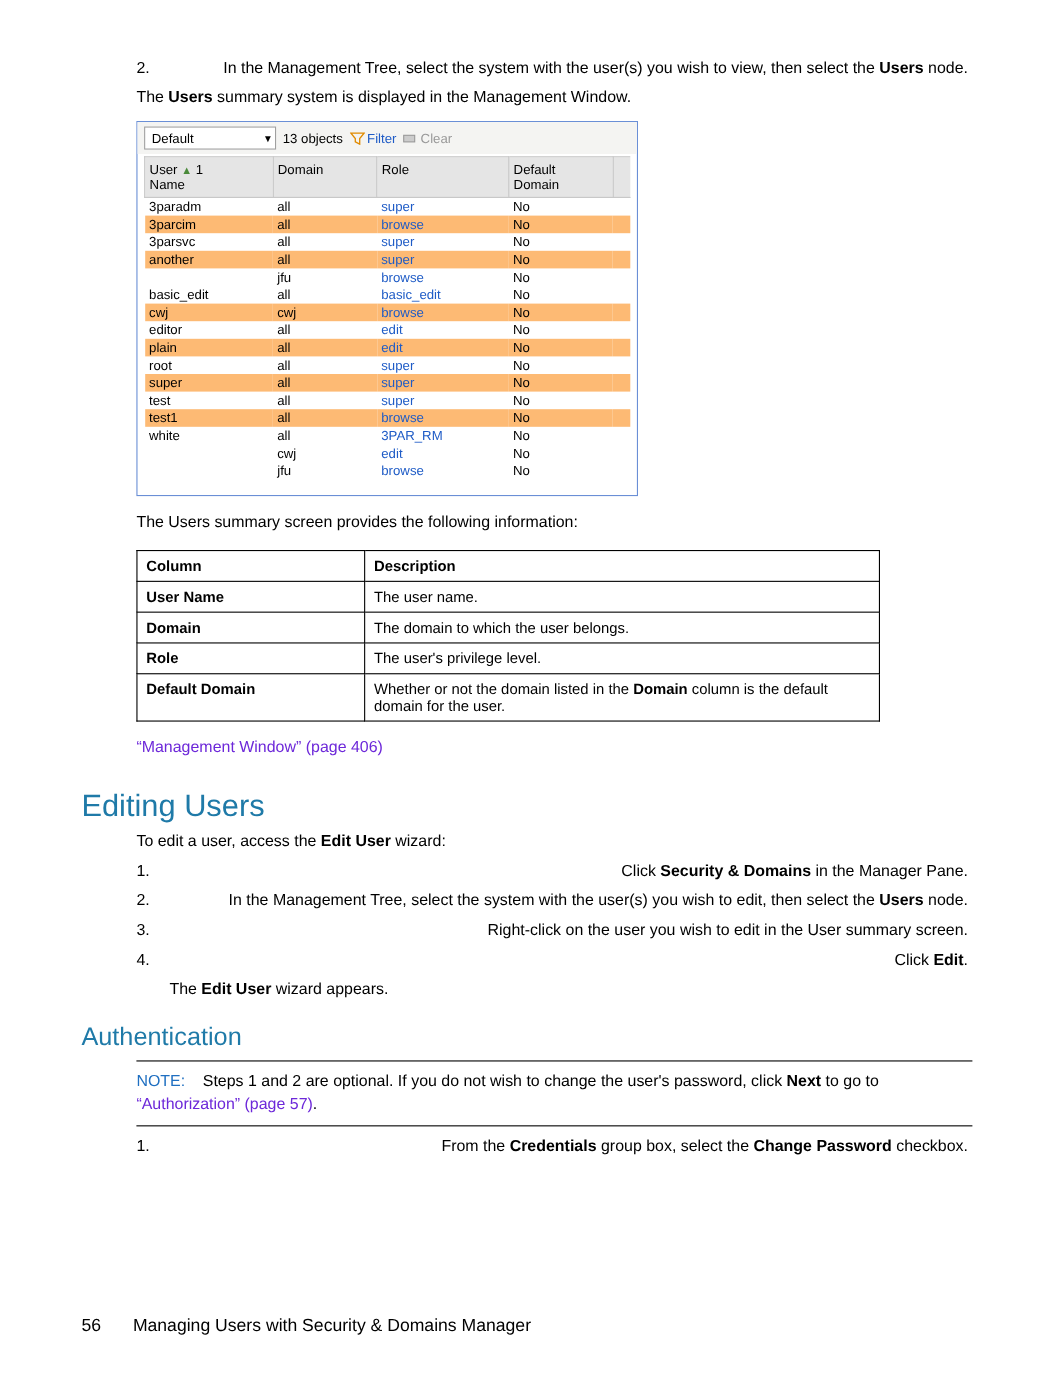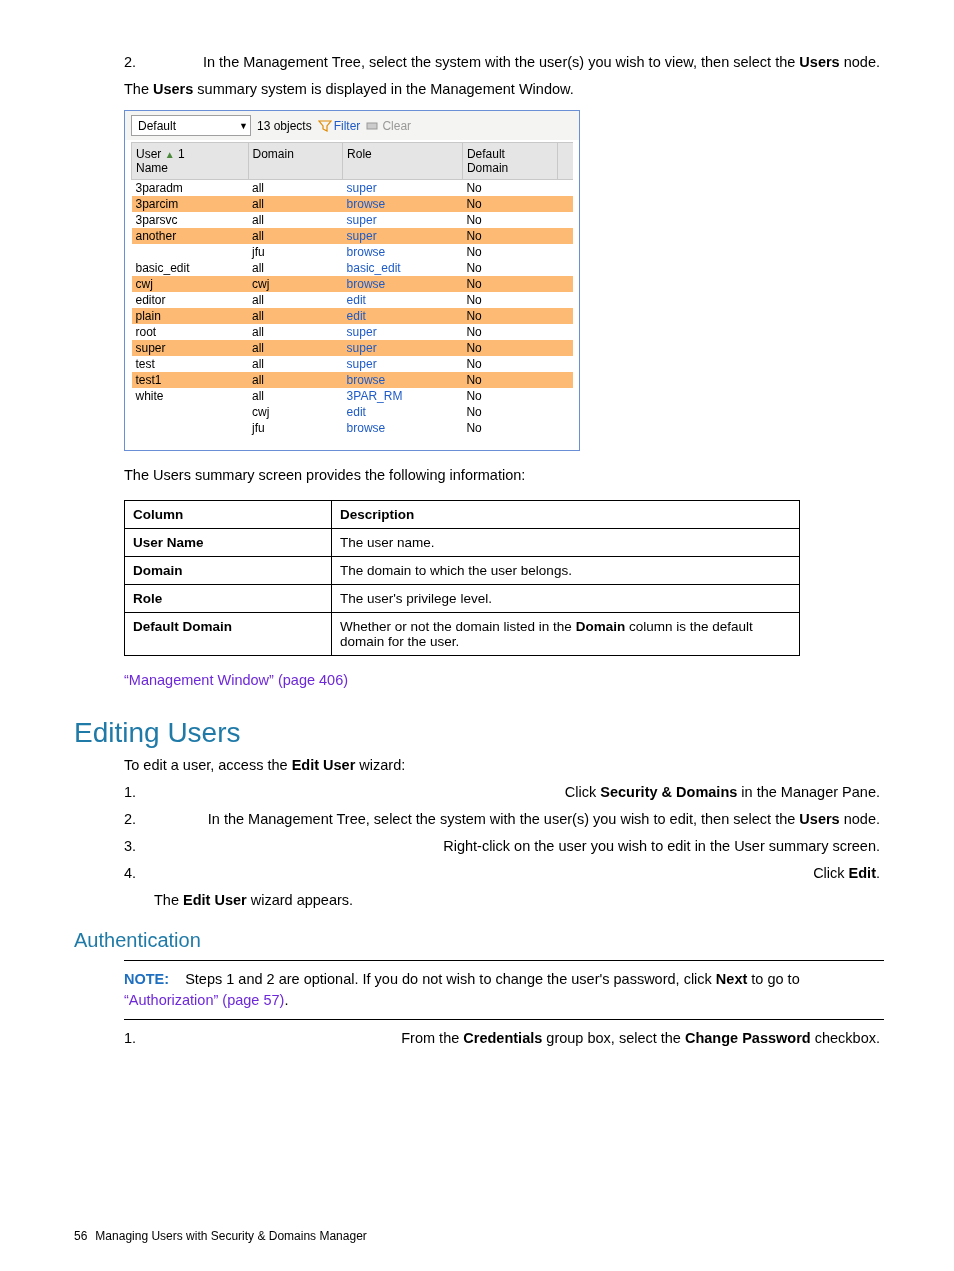--- a/index.html
+++ b/index.html
@@ -25,24 +25,24 @@
   .alt td{background:#fdba74;margin-top:12px;}
   .lk{color:#1e5bc6;}
   
   
   table.desc{border-collapse:collapse;width:676px;margin:14px 0 14px 50px;font-size:13.5px;}
   table.desc th,table.desc td{border:1px solid #000;padding:6px 8px;text-align:left;vertical-align:top;}
   table.desc th{font-weight:bold;}
   
   .link{color:#6d28d9;}
   h2.sec{color:#1f7aa8;font-weight:normal;font-size:28px;margin:26px 0 6px 0;}
-  h3.sub{color:#1f7aa8;font-weight:normal;font-size:20px;margin:18px 0 6px 0;}
+  h3.sub{color:#1f7aa8;font-weight:normal;font-size:23px;margin:18px 0 6px 0;}
   hr.sep{border:none;border-top:1px solid #000;margin:8px 0 8px 50px;width:760px;}
-  .note-lbl{color:#1f6fc1;font-weight:bold;}
-  .footer{position:absolute;bottom:28px;left:74px;font-size:12px;display:flex;gap:8px;}
+  .note-lbl{color:#1f6fc1;font-weight:normal;}
+  .footer{position:absolute;bottom:56px;left:74px;font-size:16px;display:flex;gap:29px;}
 </style>
 </head>
 <body>
 
 <div class="page">
 
   <div class="indent1">
     <div class="ol-row">
       <div class="ol-num">2.</div>
       <div class="ol-body">

